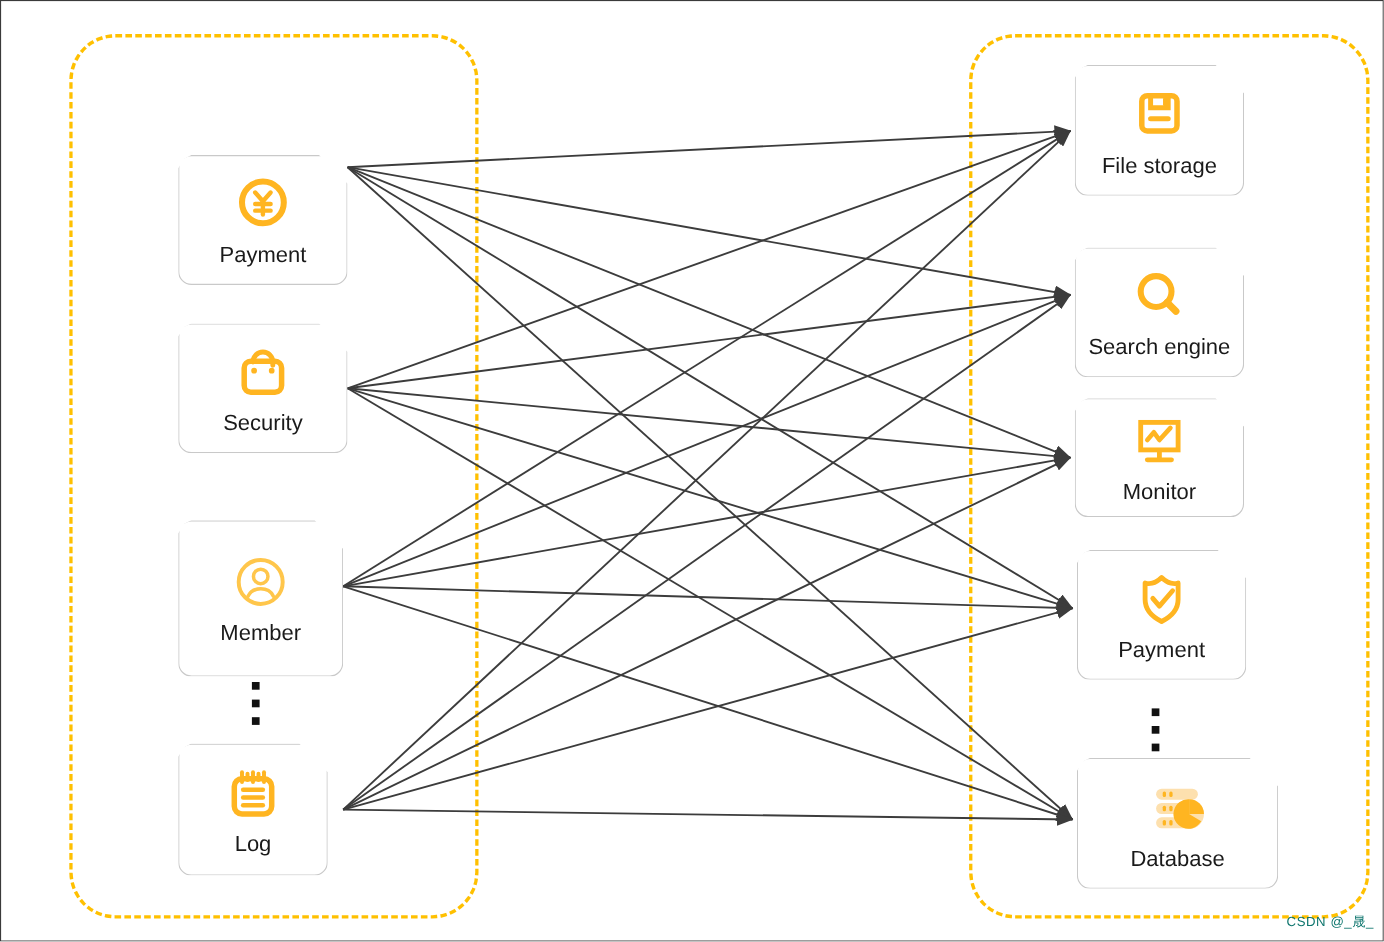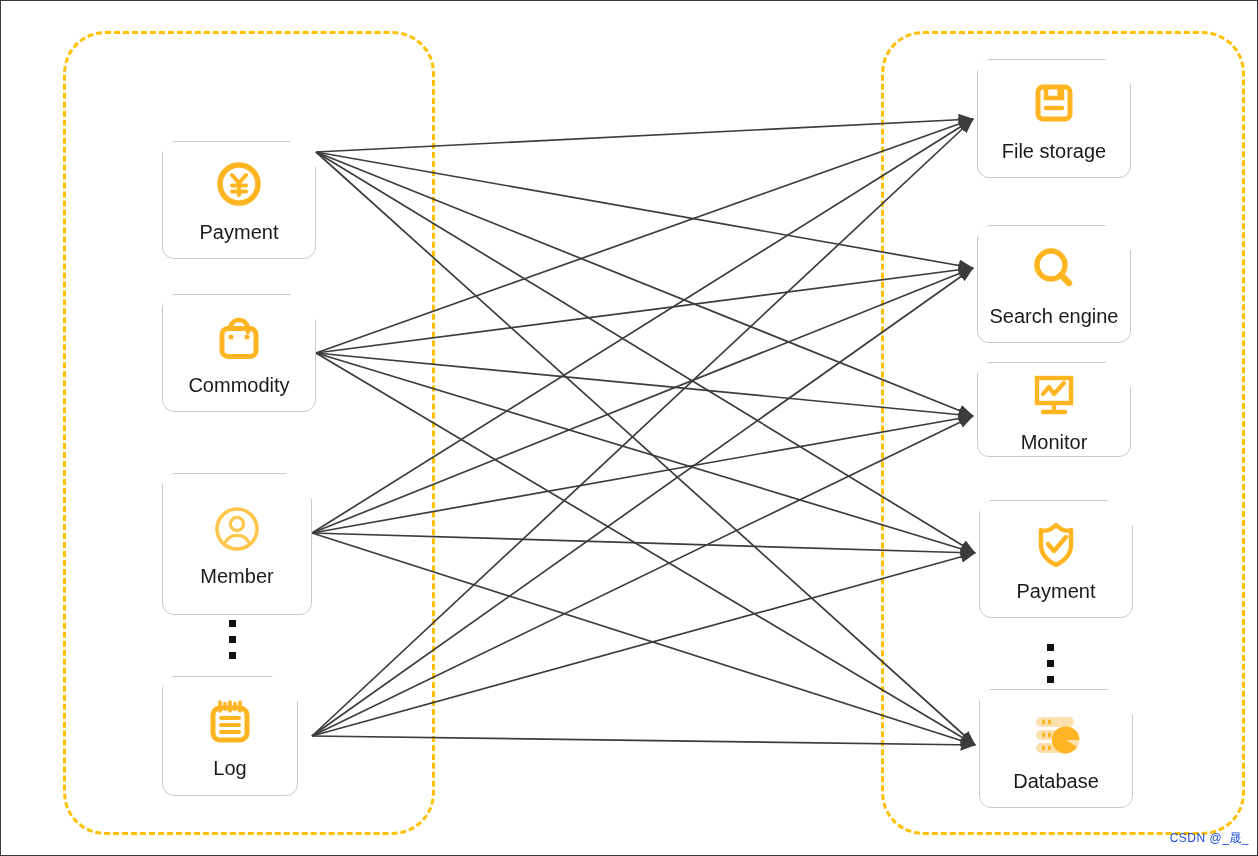--- a/index.html
+++ b/index.html
@@ -78,23 +78,23 @@
   }
 
   
   #node-payment    { left: 161px; top: 92px;  width: 154px; height: 118px; margin-top: 48px; }
   #node-commodity  { left: 161px; top: 293px; width: 154px; height: 118px; }
   #node-member     { left: 161px; top: 472px; width: 150px; height: 142px; }
   #node-log        { left: 161px; top: 675px; width: 136px; height: 120px; }
 
   #node-filestorage { left: 976px; top: 58px;  width: 154px; height: 119px; padding-left: 36px; }
   #node-search      { left: 976px; top: 212px; width: 154px; height: 118px; margin-top: 12px; }
-  #node-monitor     { left: 976px; top: 361px; width: 154px; height: 95px; }
+  #node-monitor     { left: 976px; top: 361px; width: 154px; height: 108px; }
   #node-security    { left: 978px; top: 499px; width: 154px; height: 118px; }
-  #node-database    { left: 978px; top: 688px; width: 154px; height: 119px; }
+  #node-database    { left: 978px; top: 688px; width: 183px; height: 119px; }
 
   
   .ellipsis {
     position: absolute;
     display: flex;
     flex-direction: column;
     align-items: center;
     gap: 9px;
   }
   .ellipsis span {
@@ -105,21 +105,21 @@
   }
   #ellipsis-left  { left: 228px; top: 619px; }
   #ellipsis-right { left: 1046px; top: 643px; }
 
   
   #watermark {
     position: absolute;
     right: 8px;
     bottom: 8px;
     font-size: 12px;
-    color: #1d4ed8;
+    color: #0f766e;
     letter-spacing: 0.5px;
     font-family: "Liberation Sans", sans-serif;
     white-space: nowrap;
   }
 </style>
 </head>
 <body>
 
 <div id="canvas">
 
@@ -181,21 +181,21 @@
   <div class="node" id="node-commodity">
     <div class="node-inner">
       <div class="node-icon">
         <svg width="60" height="60" viewBox="0 0 60 60">
           <path d="M21 18 a9 9 0 0 1 18 0 v3" fill="none" stroke="#FFB521" stroke-width="4.5" stroke-linecap="round"></path>
           <rect x="13" y="17.5" width="34" height="28" rx="6" fill="none" stroke="#FFB521" stroke-width="5"></rect>
           <circle cx="22" cy="26" r="2.6" fill="#FFB521"></circle>
           <circle cx="38" cy="26" r="2.6" fill="#FFB521"></circle>
         </svg>
       </div>
-      <div class="node-label">Commodity</div>
+      <div class="node-label">Security</div>
     </div>
   </div>
 
   <div class="node" id="node-member">
     <div class="node-inner">
       <div class="node-icon">
         <svg width="60" height="60" viewBox="0 0 60 60">
           <circle cx="30" cy="27" r="20" fill="none" stroke="#FFC64B" stroke-width="3.6"></circle>
           <circle cx="30" cy="22" r="6.6" fill="none" stroke="#FFC64B" stroke-width="3.2"></circle>
           <path d="M18.5 40 a12.5 11 0 0 1 23 0" fill="none" stroke="#FFC64B" stroke-width="3.2" stroke-linecap="round"></path>

